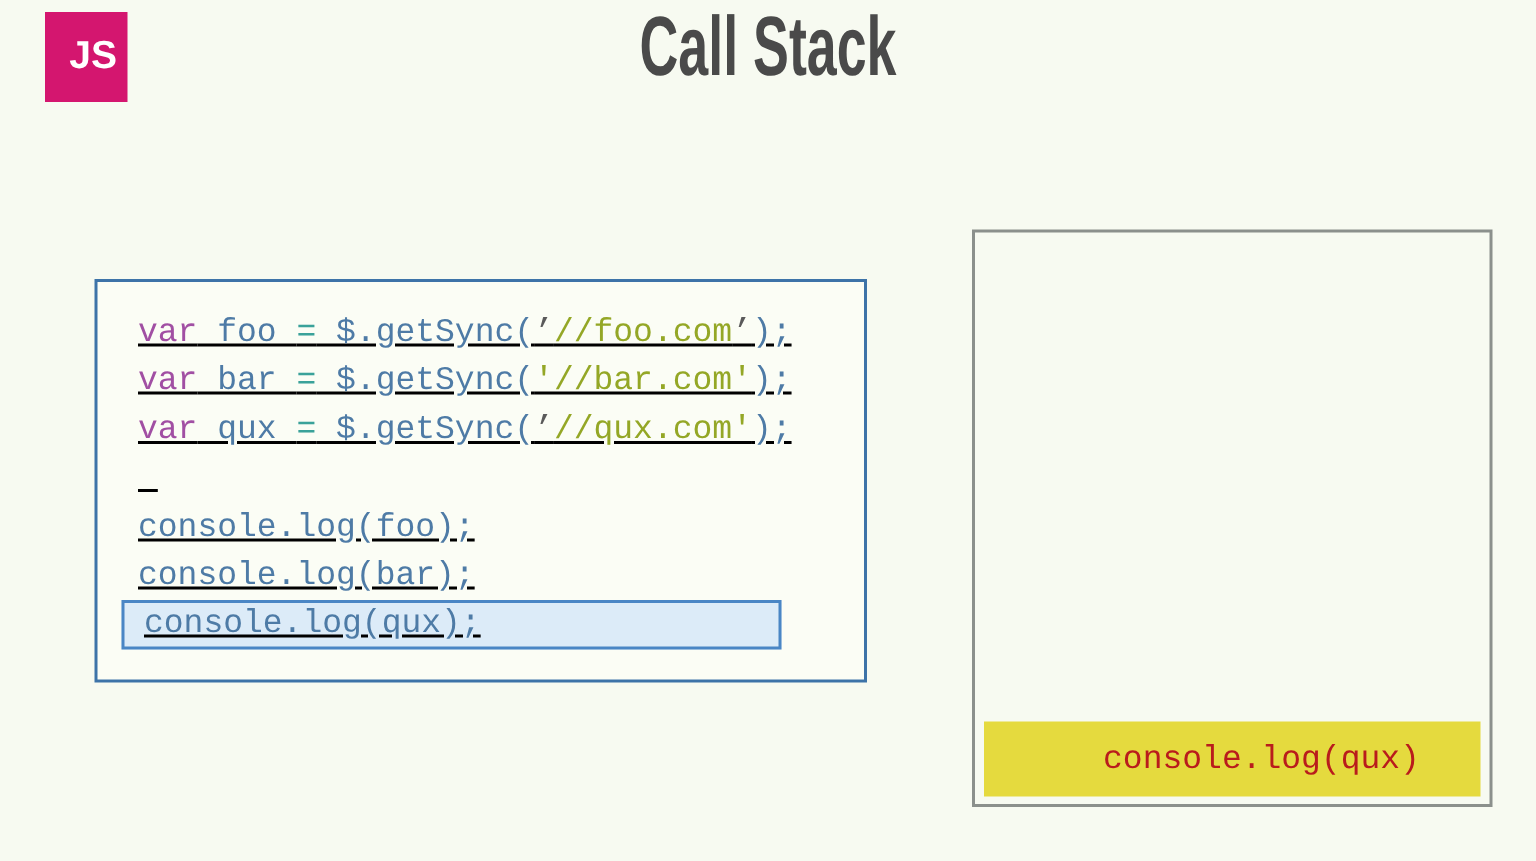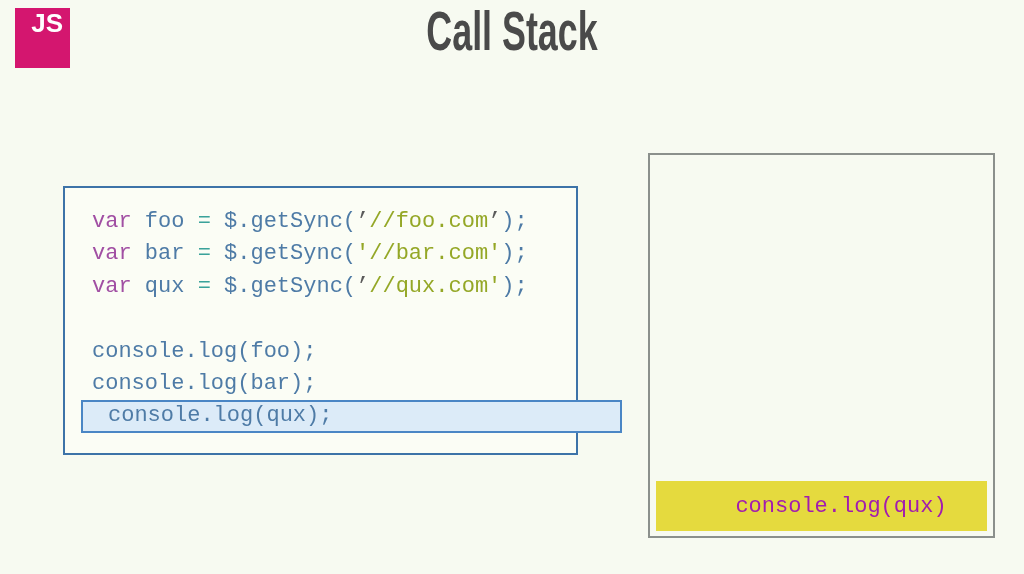--- a/index.html
+++ b/index.html
@@ -5,23 +5,23 @@
   html, body { margin:0; padding:0; }
   body {
     width:1024px; height:574px;
     background:#f7faf1;
     font-family:"Liberation Sans", sans-serif;
     position:relative; overflow:hidden;
   }
 
   
   .logo {
-    position:absolute; left:15px; top:8px;
+    position:absolute; left:30px; top:8px;
     width:55px; height:60px;
-    display:flex; align-items:flex-start; justify-content:flex-end;
+    display:flex; align-items:center; justify-content:flex-end;
     padding:0 7px 3px 0; box-sizing:border-box;
   }
   .logo span { color:#ffffff; font-weight:bold; font-size:26px; }
 
   
   .title {
     position:absolute; top:0; left:0; width:1024px;
     margin:0; text-align:center;
     font-size:56px; font-weight:bold; color:#4a4a4a;
     transform:scaleX(0.64); line-height:1.1;
@@ -32,24 +32,24 @@
   .code-panel {
     position:absolute; left:63px; top:186px;
     width:515px; height:269px; box-sizing:border-box;
     border:2px solid;
   }
   .code-lines {
     position:absolute; left:27px; top:18px;
     font-family:"Liberation Mono","DejaVu Sans Mono",monospace;
     font-size:22px; line-height:32.4px; white-space:pre;
   }
-  .code-line { height:32.4px; }
+  .code-line { height:32.4px;text-decoration:underline; }
   .code-line.highlight {
-    box-sizing:border-box; width:541px; height:32.4px;
-    margin-left:-11px; padding-left:25px;
+    box-sizing:border-box; width:440px; height:32.4px;
+    margin-left:-11px; padding-left:13px;
     border:2px solid; line-height:28.4px;
   }
 
   
   .stack-panel {
     position:absolute; left:648px; top:153px;
     width:347px; height:385px; box-sizing:border-box;
     border:2px solid;
   }
   .stack-label {
@@ -76,19 +76,19 @@
   </div>
 
   <h1 class="title" style="color: rgb(74, 74, 74);">Call Stack</h1>
 
   <div class="code-panel" style="background: rgb(251, 253, 245); border-color: rgb(61, 115, 168);">
     <div class="code-lines" id="code-lines"><div class="code-line"><span style="color: rgb(161, 79, 163);">var</span><span style="color: rgb(78, 123, 166);"> foo </span><span style="color: rgb(58, 162, 154);">=</span><span style="color: rgb(78, 123, 166);"> $.getSync(</span><span style="color: rgb(90, 90, 90);">’</span><span style="color: rgb(148, 167, 38);">//foo.com</span><span style="color: rgb(90, 90, 90);">’</span><span style="color: rgb(78, 123, 166);">);</span></div><div class="code-line"><span style="color: rgb(161, 79, 163);">var</span><span style="color: rgb(78, 123, 166);"> bar </span><span style="color: rgb(58, 162, 154);">=</span><span style="color: rgb(78, 123, 166);"> $.getSync(</span><span style="color: rgb(148, 167, 38);">'//bar.com'</span><span style="color: rgb(78, 123, 166);">);</span></div><div class="code-line"><span style="color: rgb(161, 79, 163);">var</span><span style="color: rgb(78, 123, 166);"> qux </span><span style="color: rgb(58, 162, 154);">=</span><span style="color: rgb(78, 123, 166);"> $.getSync(</span><span style="color: rgb(90, 90, 90);">’</span><span style="color: rgb(148, 167, 38);">//qux.com'</span><span style="color: rgb(78, 123, 166);">);</span></div><div class="code-line">&nbsp;</div><div class="code-line"><span style="color: rgb(78, 123, 166);">console.log(foo);</span></div><div class="code-line"><span style="color: rgb(78, 123, 166);">console.log(bar);</span></div><div class="code-line highlight" style="background: rgb(220, 235, 248); border-color: rgb(74, 134, 197);"><span style="color: rgb(78, 123, 166);">console.log(qux);</span></div></div>
   </div>
 
   <div class="stack-panel" style="border-color: rgb(139, 144, 140);">
     <div class="frames" id="stack-frames">
-        <div class="stack-frame" style="background: rgb(229, 218, 62); color: #a21caf; padding-left: 39px;">
+        <div class="stack-frame" style="background: rgb(229, 218, 62); color: #b91c1c; padding-left: 39px;">
           <span>console.log(qux)</span>
         </div>
       </div>
   </div>
 
 </div>
 
 </body></html>

